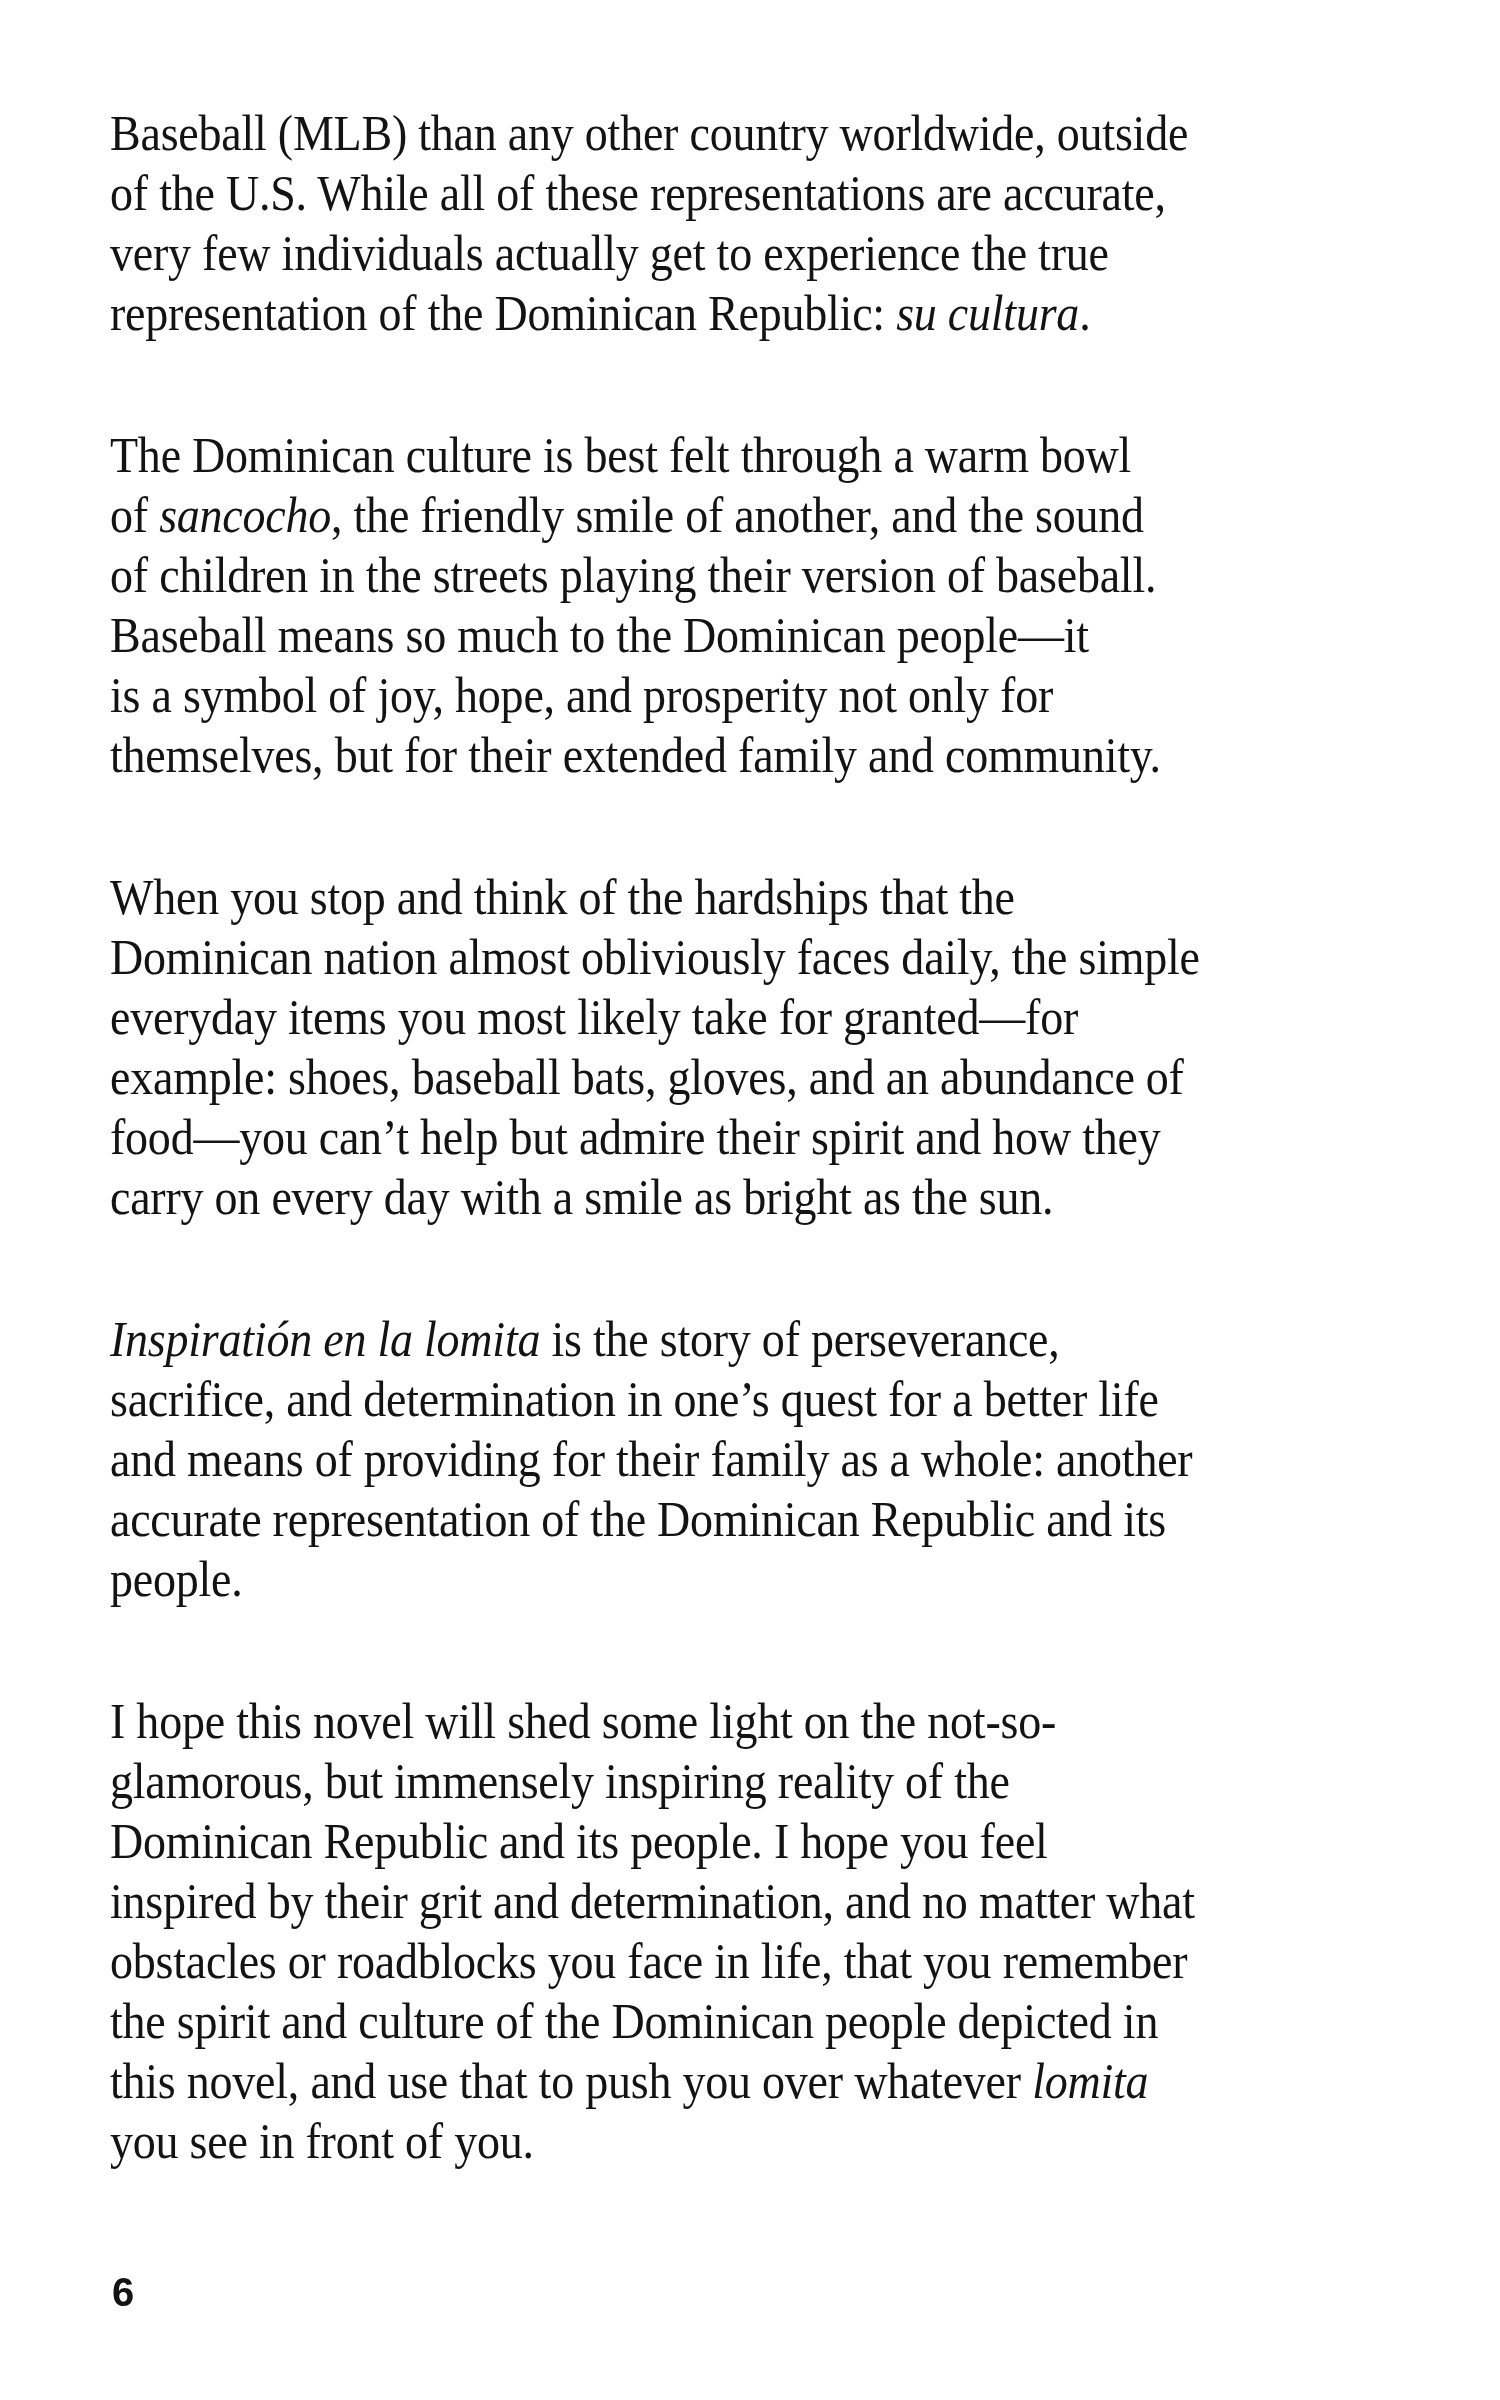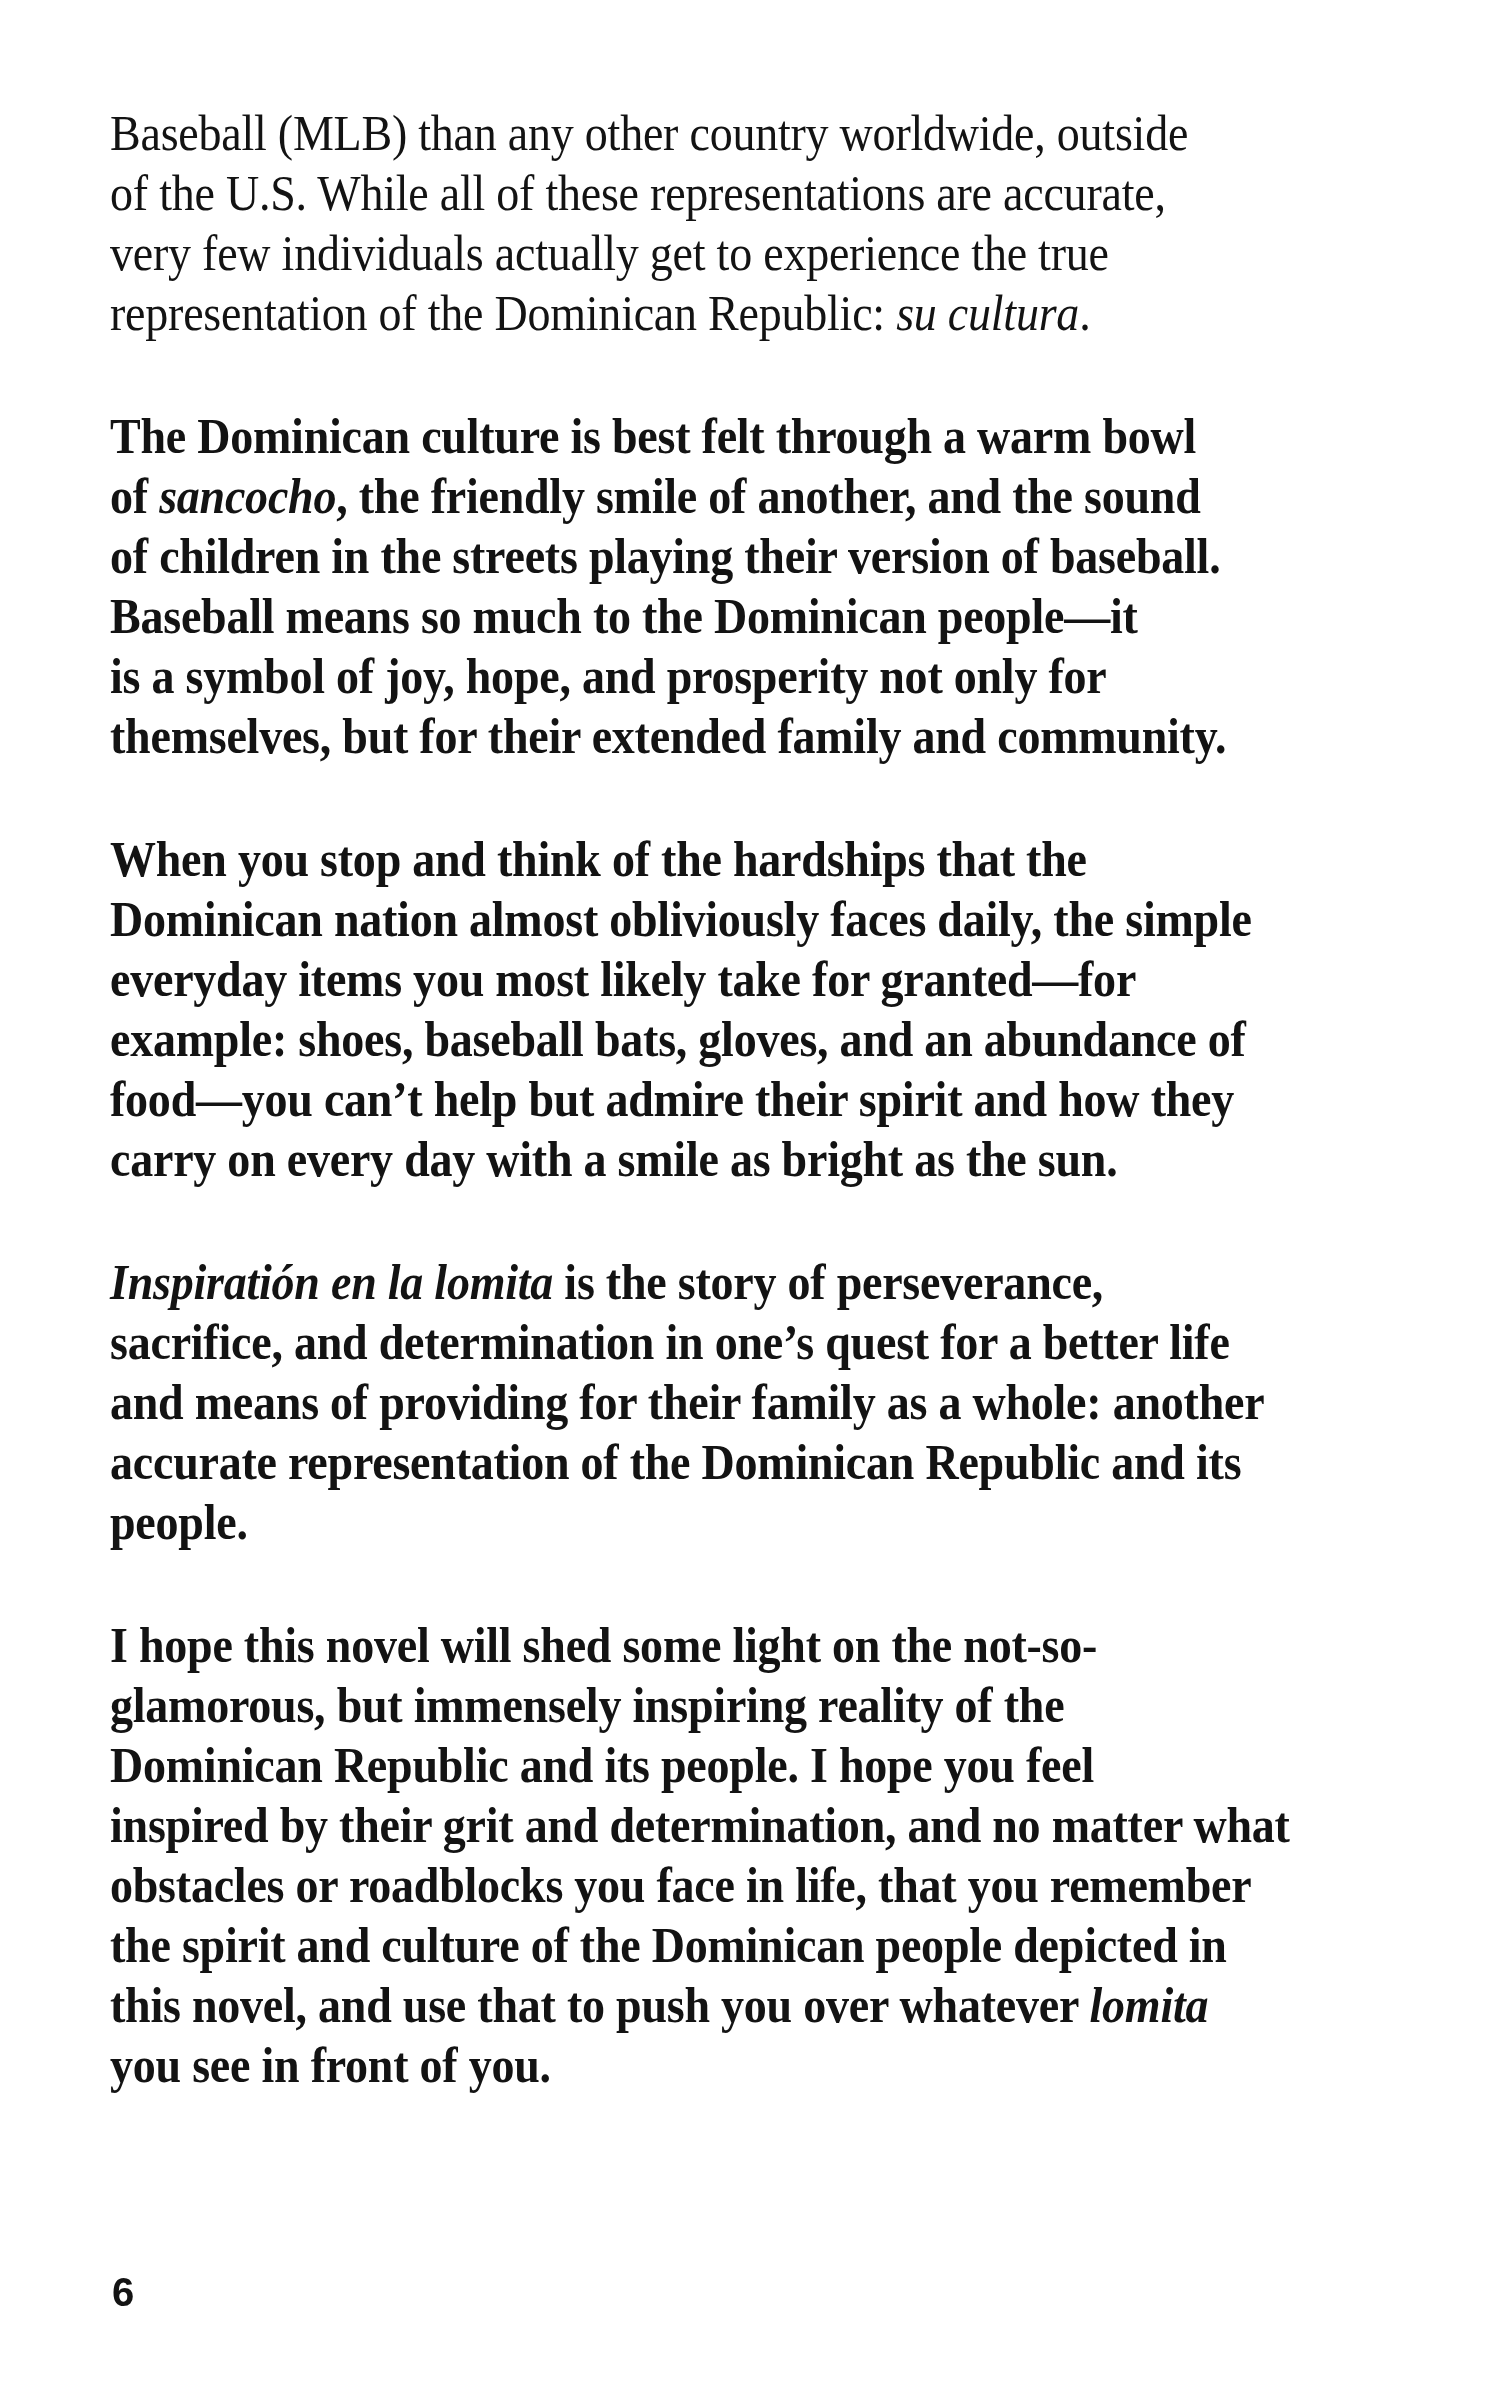--- a/index.html
+++ b/index.html
@@ -18,21 +18,21 @@
     background: #ffffff;
     overflow: hidden;
   }
   .text-block {
     position: absolute;
     left: 110px;
     top: 103px;
     color: #131313;
   }
   .para { margin: 0; padding: 0; }
-  .para + .para { margin-top: 63px; font-weight: bold; }
+  .para + .para { margin-top: 82px; }
   .line {
     height: 60px;
     line-height: 60px;
     font-size: 50px;
     white-space: nowrap;
     letter-spacing: -0.005em;
     transform: scaleX(0.92);
     transform-origin: 0 50%;
   }
   .it { font-style: italic; }

